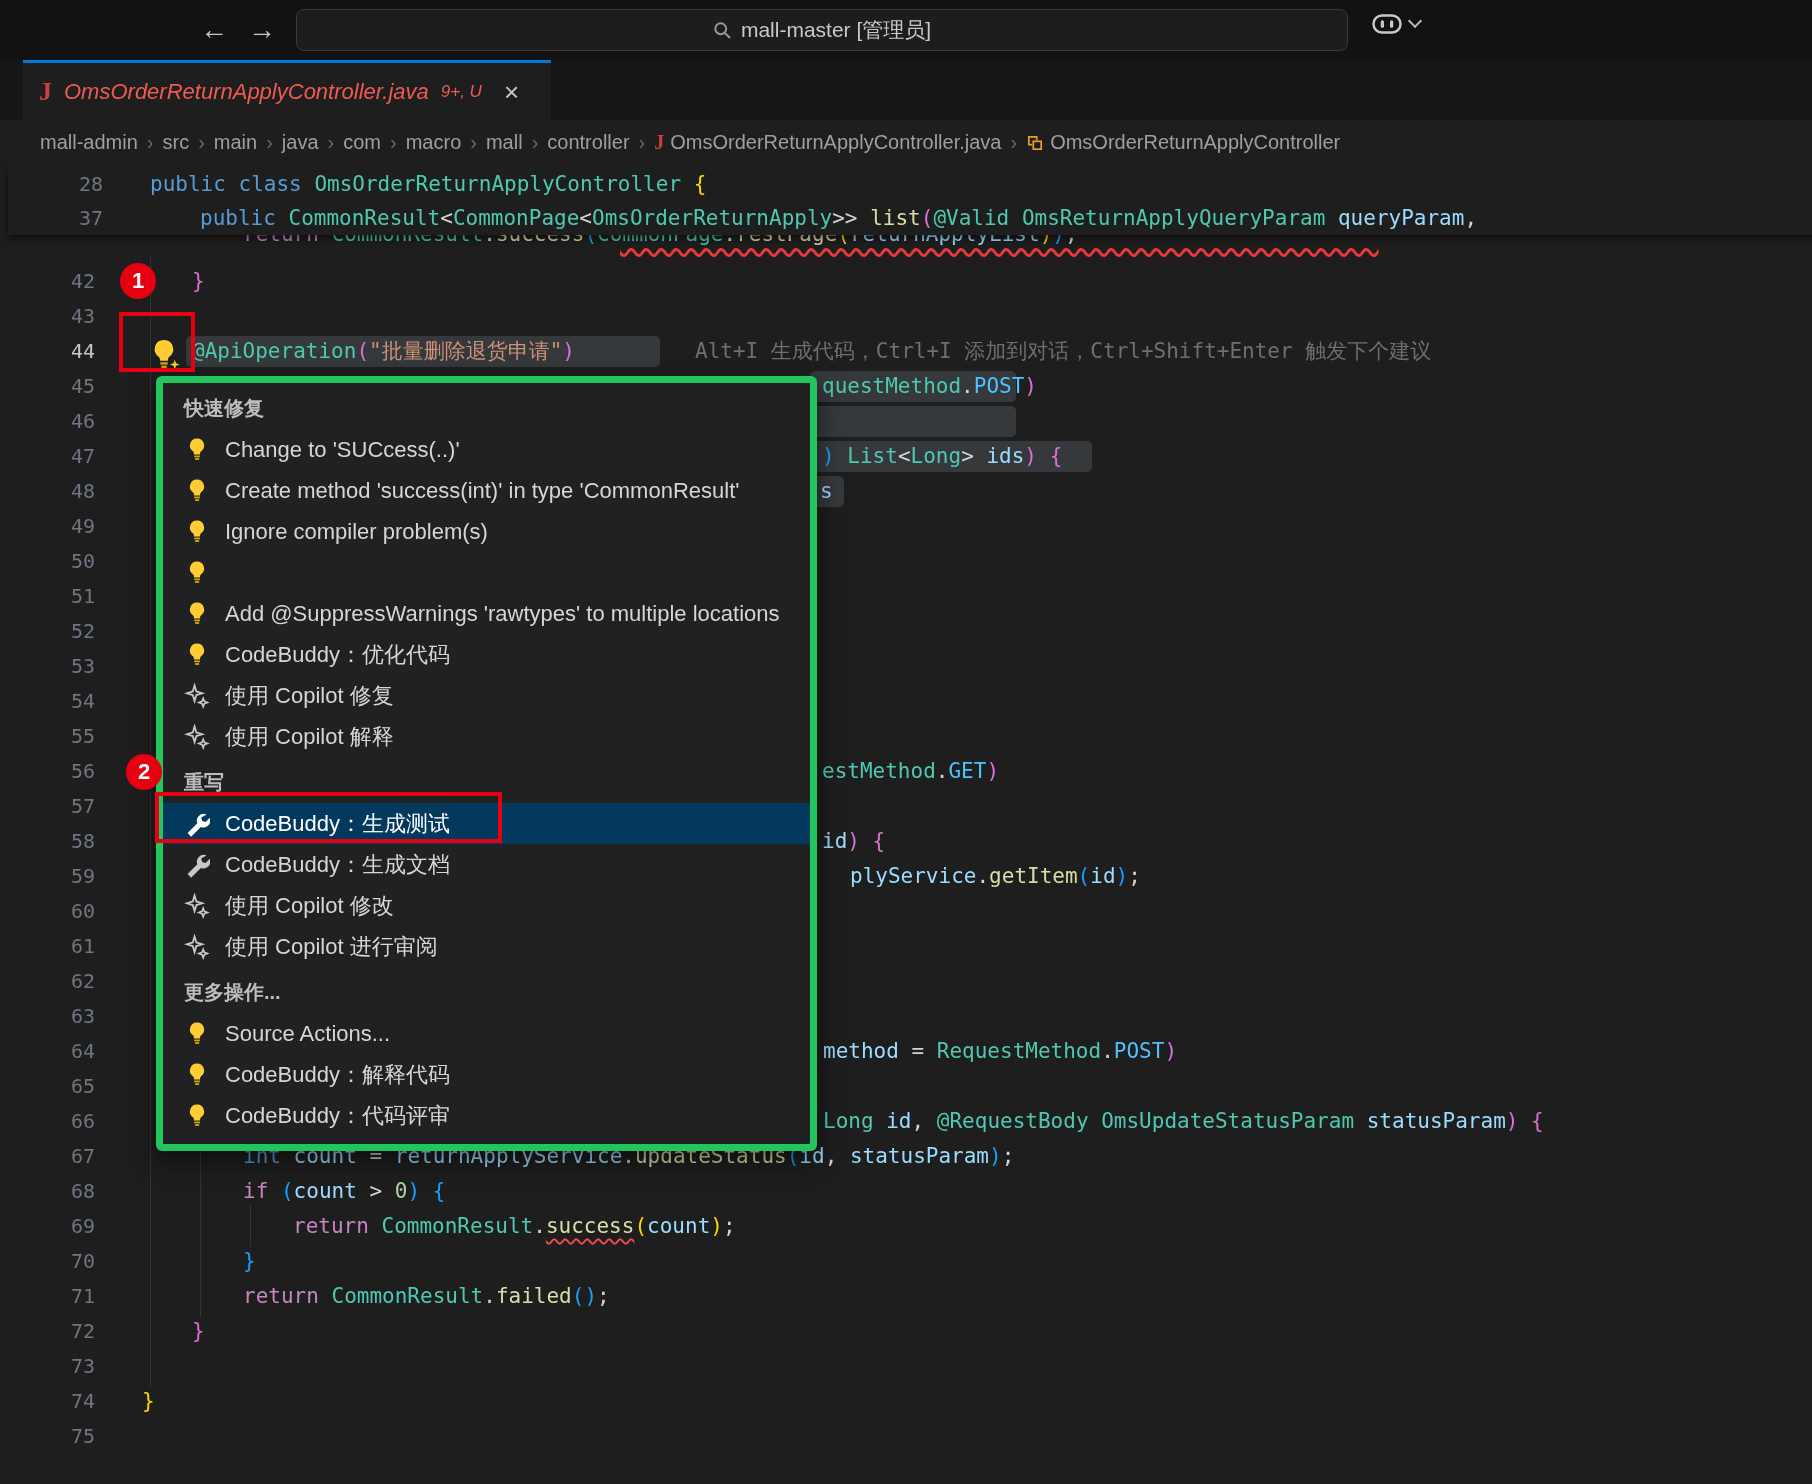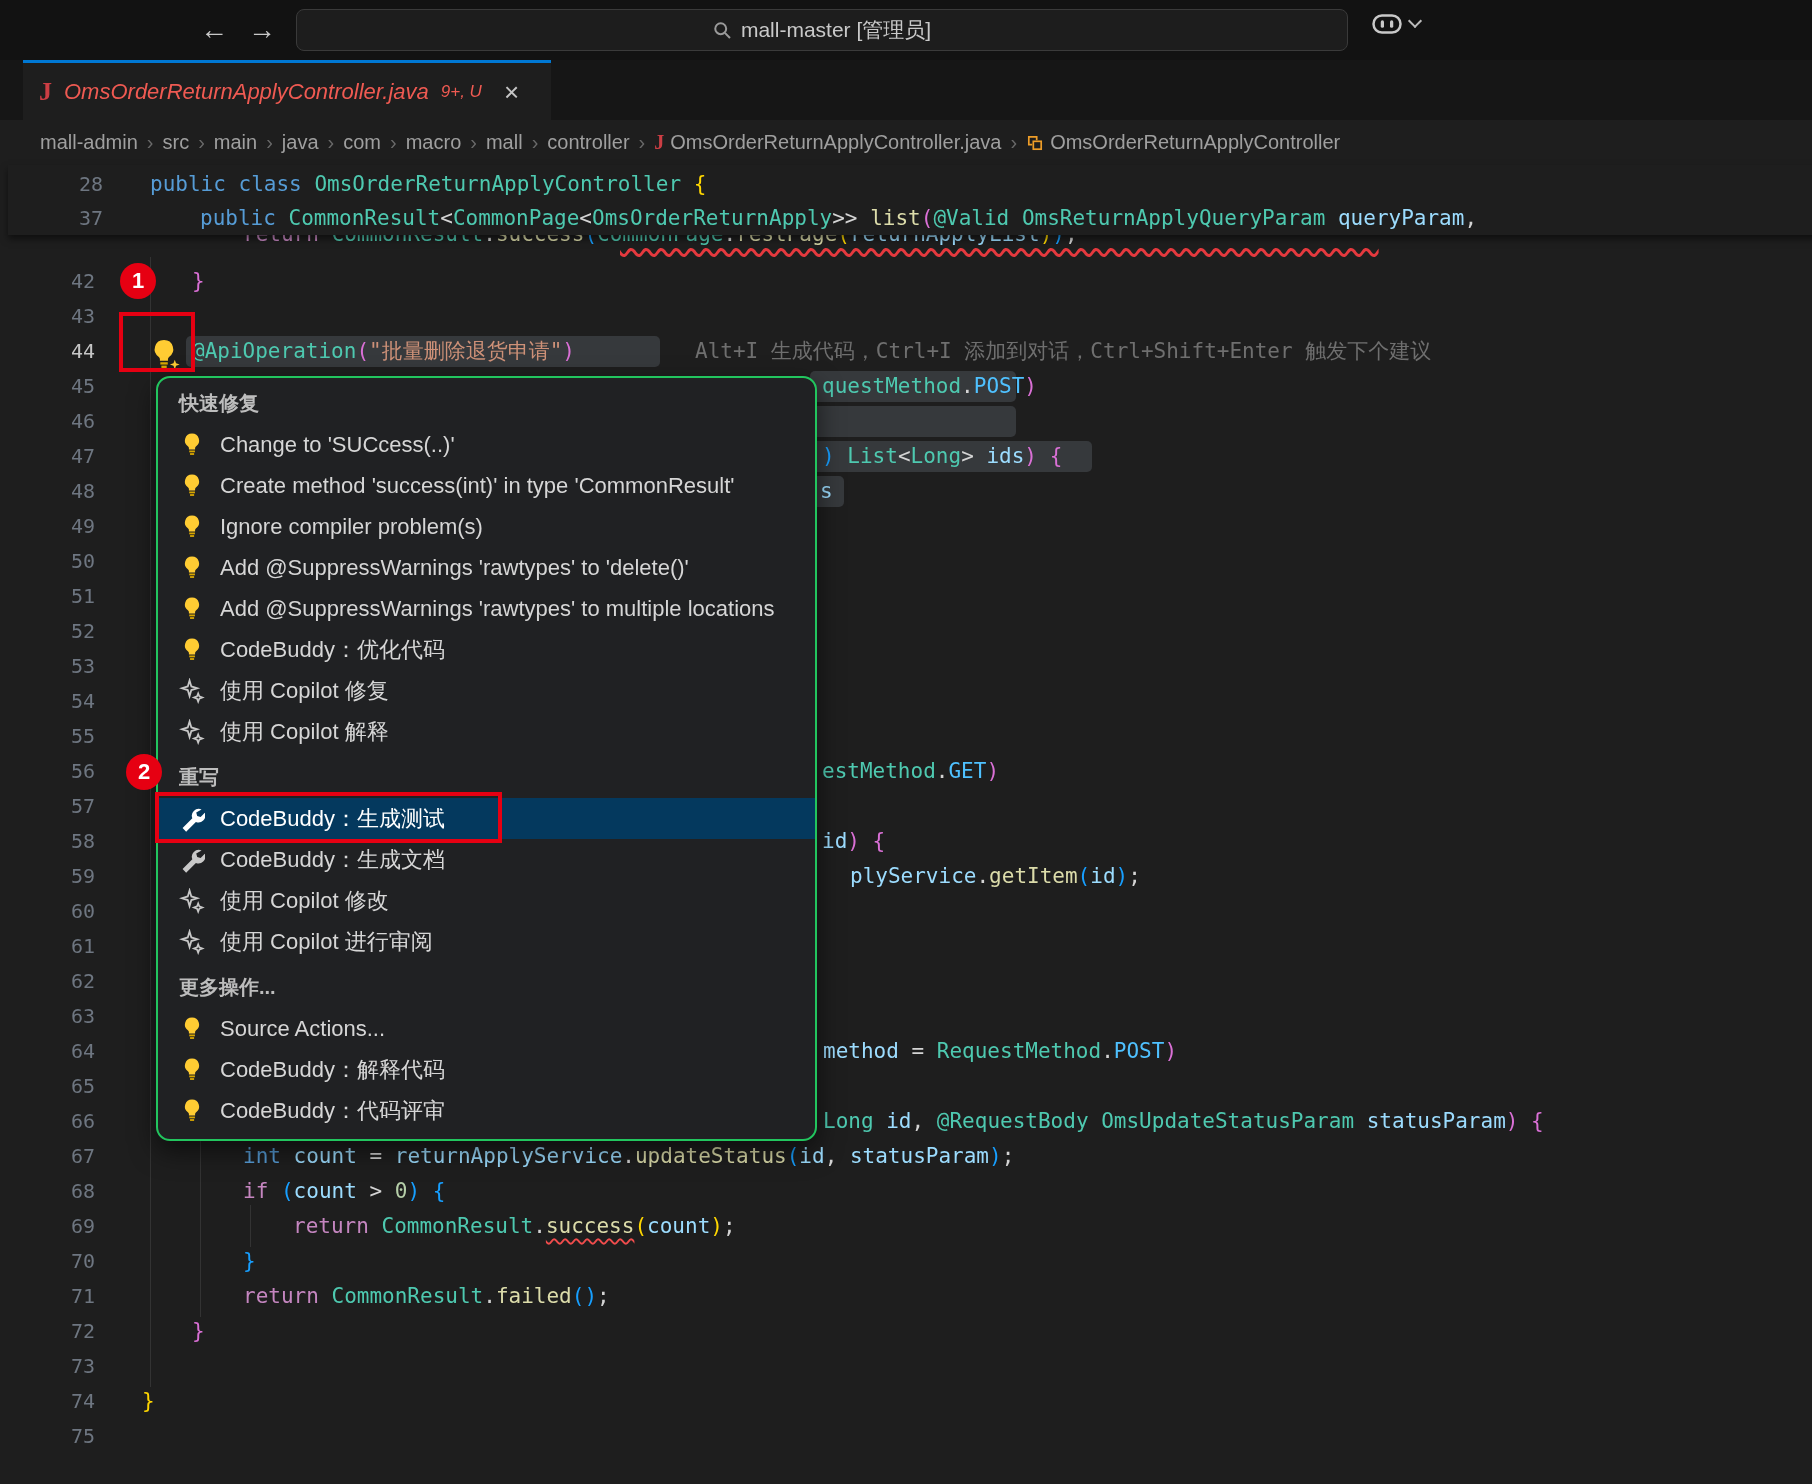--- a/index.html
+++ b/index.html
@@ -55,21 +55,21 @@
   #squig41 { position:absolute; left:620px; top:60px; z-index:5; color:transparent;
              font:21px "DejaVu Sans Mono", monospace;
              text-decoration:underline wavy #e5393e 2.5px; text-underline-offset:4px; }
   .iguide { position:absolute; width:1px; background:#333333; z-index:1; }
 
   #codelens { position:absolute; left:196px; top:143px; color:#8c8c8c; font-size:19px; z-index:2; }
   #bulb44 { position:absolute; left:148px; top:173px; z-index:7; }
 
   
   #quickfix { position:absolute; left:156px; top:376px; width:661px; background:#202123;
-              border:2px solid #22c55e; border-radius:14px; box-shadow:0 10px 26px rgba(0,0,0,.55);
+              border:7px solid #22c55e; border-radius:6px; box-shadow:0 10px 26px rgba(0,0,0,.55);
               padding:8px 0; z-index:10; }
   .qf-header { height:34px; line-height:34px; margin:8px 0 4px; padding:0 21px;
                color:#bdbdbd; font-weight:700; font-size:20px; }
   .qf-section:first-child .qf-header { margin-top:0; }
   .qf-item { height:41px; display:flex; align-items:center; gap:15px; padding:0 21px;
              color:#d6d6d6; font-size:22px; white-space:nowrap; }
   .qf-item.sel { background:#04395e; color:#ffffff; }
   .qf-icon { width:26px; height:26px; flex:0 0 26px; color:#c8c8c8; display:flex; align-items:center; }
   .qf-item.sel .qf-icon { color:#ffffff; }
 
@@ -359,21 +359,20 @@
           <span>Ignore compiler problem(s)</span>
         </div>
         <div class="qf-item">
           <span class="qf-icon">
             <svg width="26" height="26" viewBox="0 0 16 16">
               <path fill="#ffcc33" d="M8 1a4.3 4.3 0 0 0-2.4 7.9c.3.3.5.6.5 1v.8h3.8v-.8c0-.4.2-.7.5-1A4.3 4.3 0 0 0 8 1z"></path>
               <rect x="6.3" y="11.4" width="3.5" height="1.1" fill="#d9a700"></rect>
               <rect x="6.8" y="13" width="2.5" height="1.1" fill="#d9a700"></rect>
             </svg>
           </span>
-          <span>Add @SuppressWarnings 'rawtypes' to 'delete()'</span>
         </div>
         <div class="qf-item">
           <span class="qf-icon">
             <svg width="26" height="26" viewBox="0 0 16 16">
               <path fill="#ffcc33" d="M8 1a4.3 4.3 0 0 0-2.4 7.9c.3.3.5.6.5 1v.8h3.8v-.8c0-.4.2-.7.5-1A4.3 4.3 0 0 0 8 1z"></path>
               <rect x="6.3" y="11.4" width="3.5" height="1.1" fill="#d9a700"></rect>
               <rect x="6.8" y="13" width="2.5" height="1.1" fill="#d9a700"></rect>
             </svg>
           </span>
           <span>Add @SuppressWarnings 'rawtypes' to multiple locations</span>

